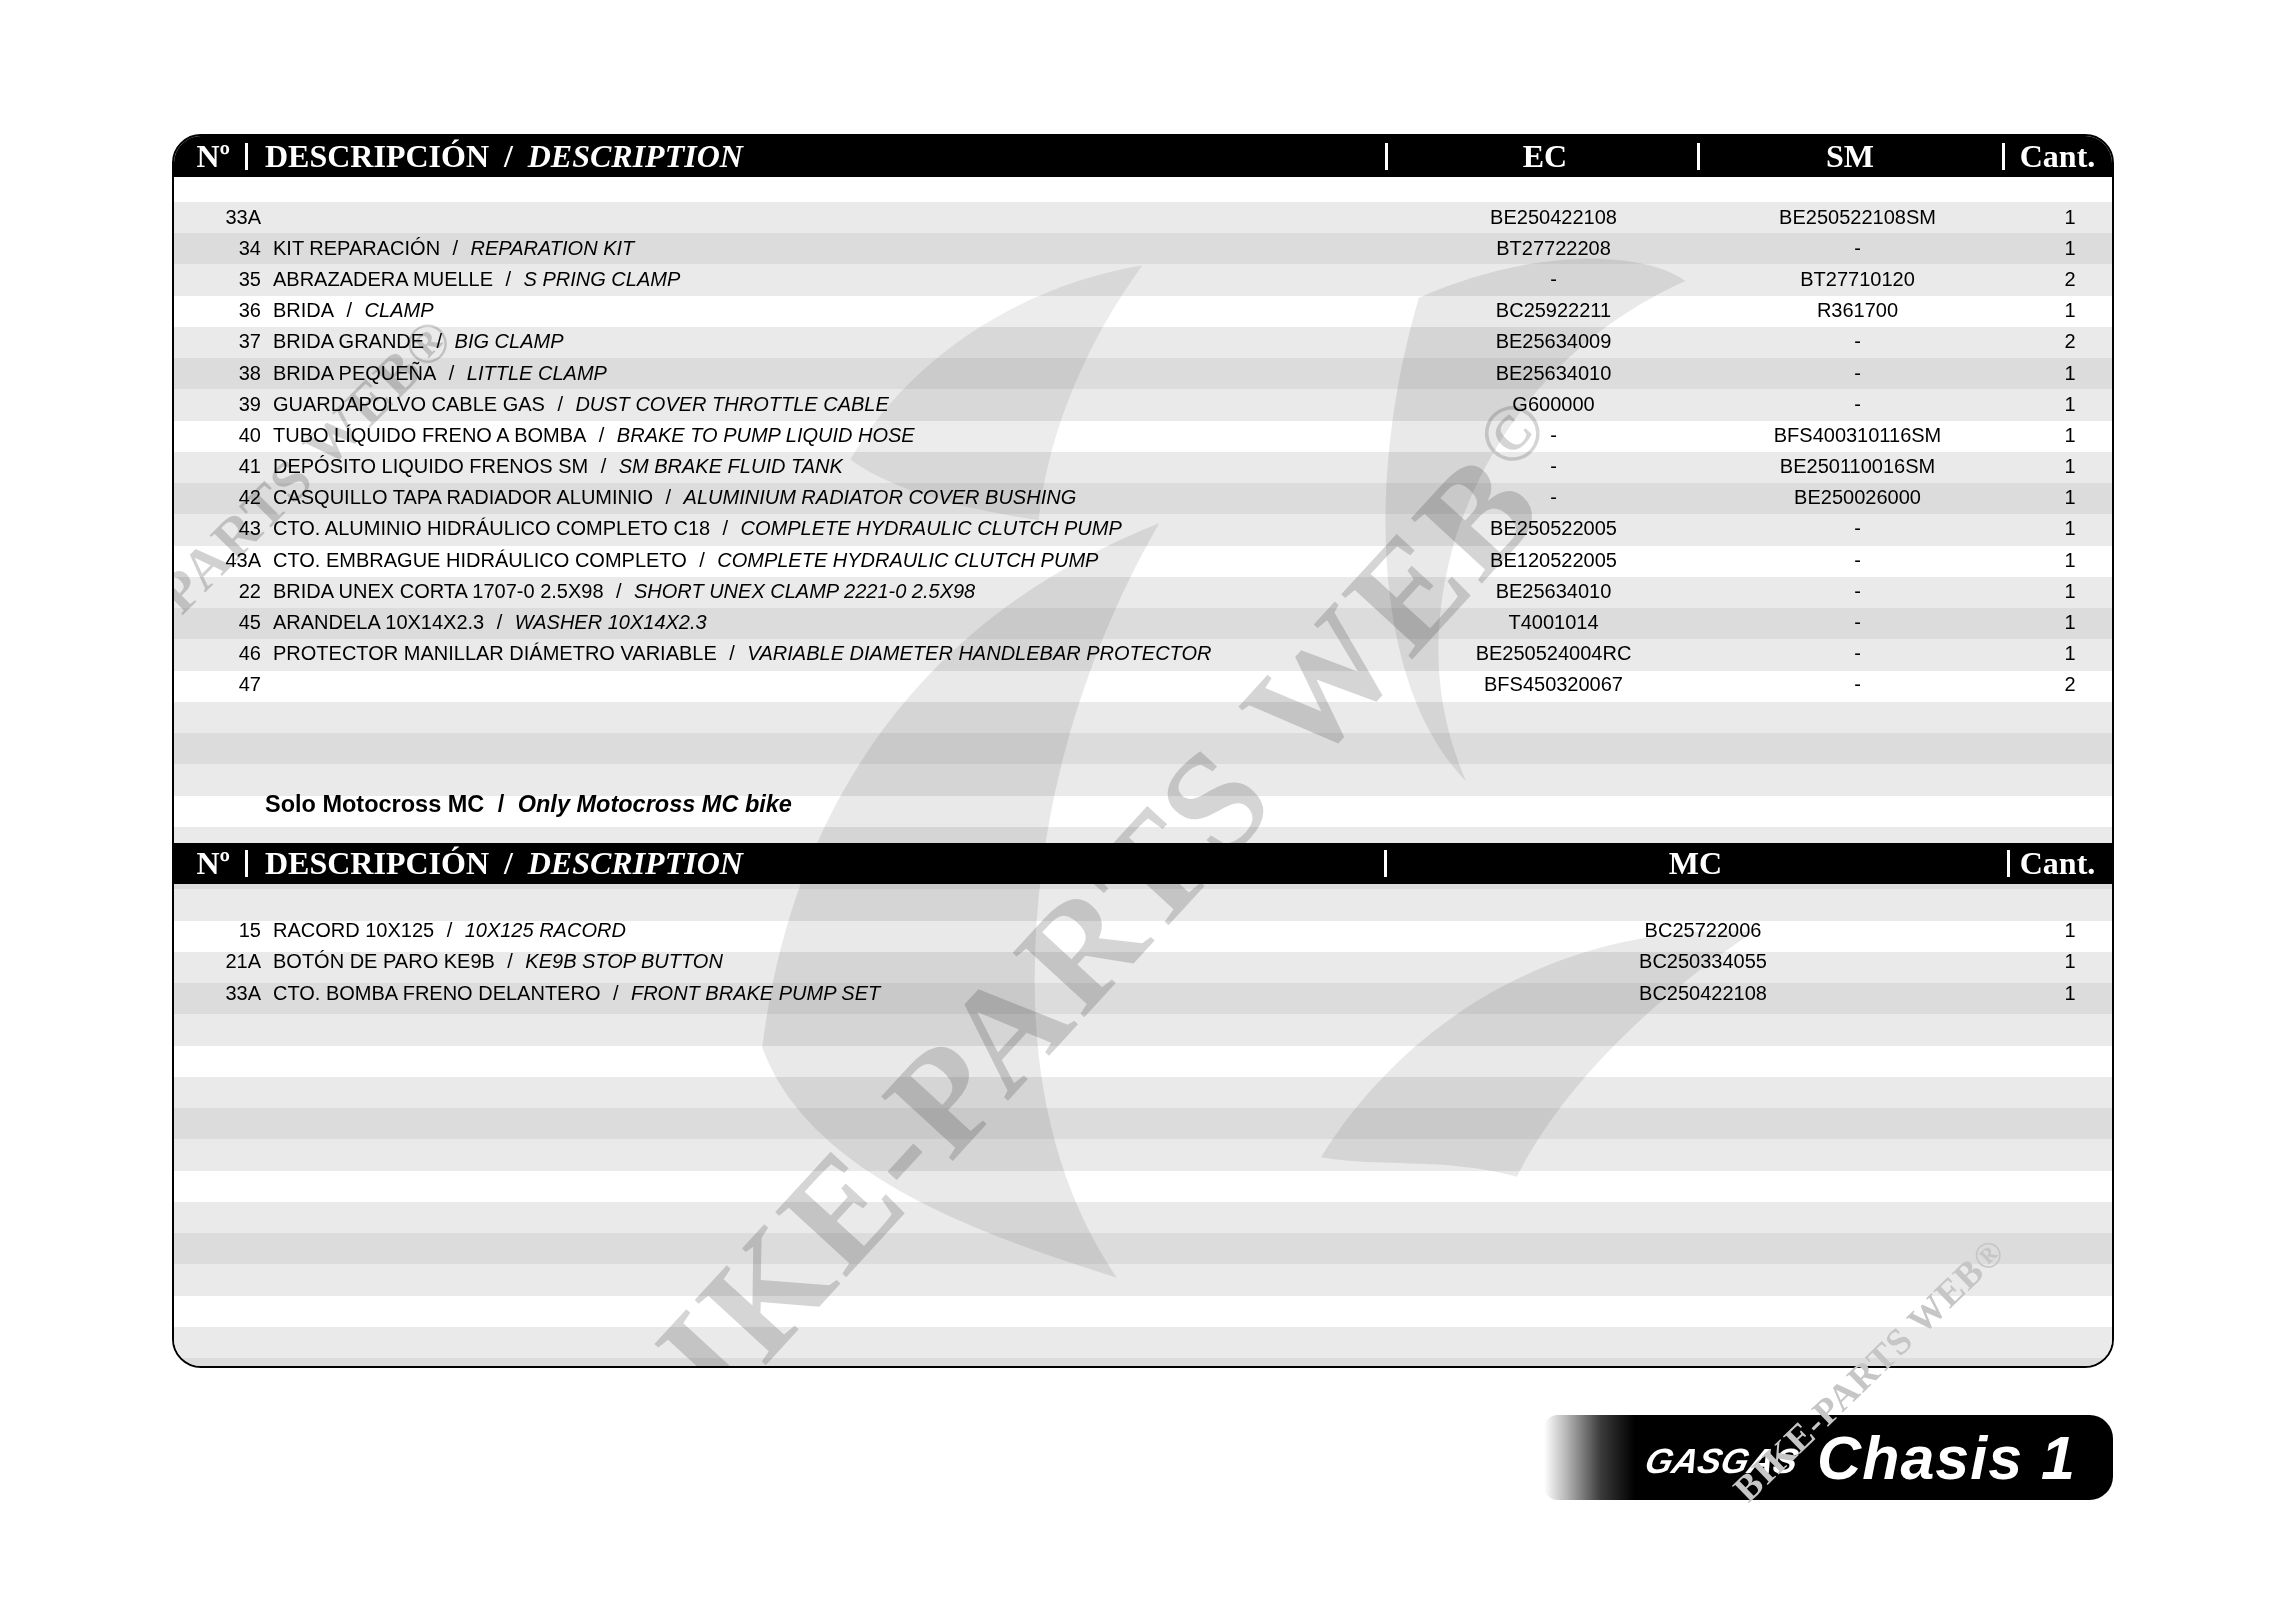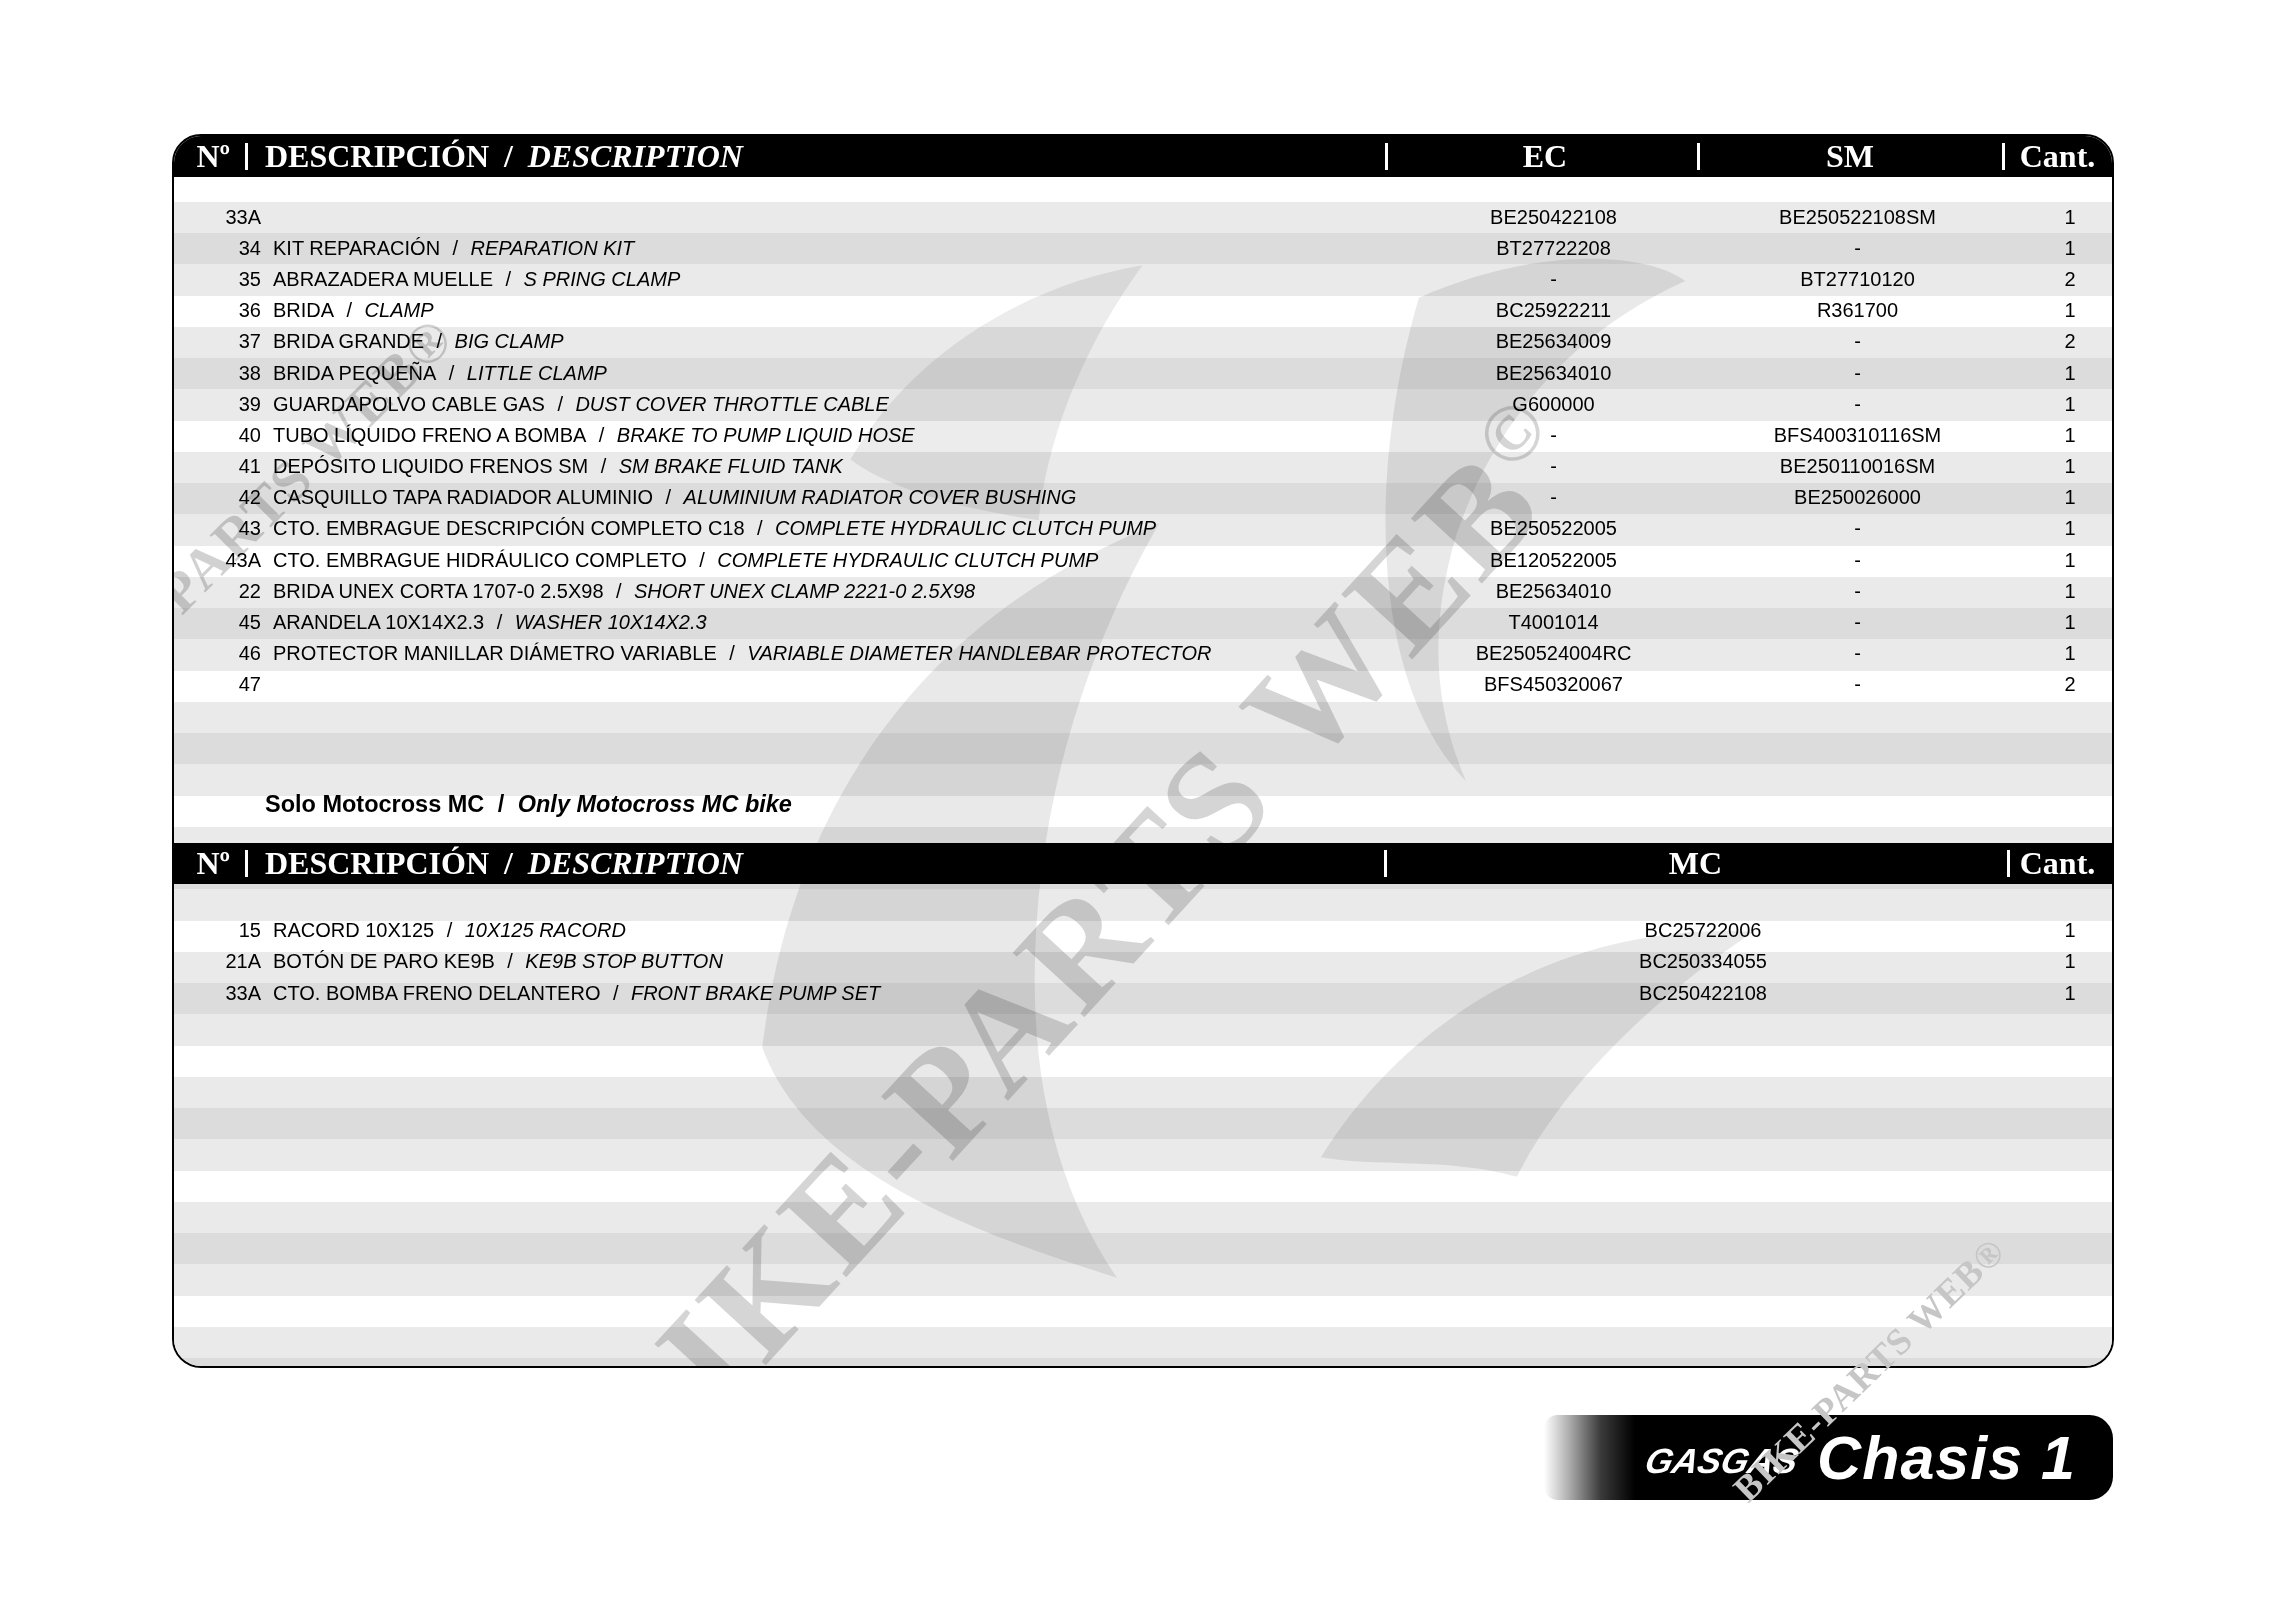--- a/index.html
+++ b/index.html
@@ -179,21 +179,21 @@
       </div>
       <div class="row" style="top: 346px;">
         <span class="c-num">42</span>
         <span class="c-desc"><span>CASQUILLO TAPA RADIADOR ALUMINIO</span><span class="sep"> / </span><em>ALUMINIUM RADIATOR COVER BUSHING</em></span>
         <span class="c-ec">-</span>
         <span class="c-sm">BE250026000</span>
         <span class="c-cant">1</span>
       </div>
       <div class="row" style="top: 377px;">
         <span class="c-num">43</span>
-        <span class="c-desc"><span>CTO. EMBRAGUE DESCRIPCIÓN COMPLETO C18</span><span class="sep"> / </span><em>COMPLETE HYDRAULIC CLUTCH PUMP</em></span>
+        <span class="c-desc"><span>CTO. ALUMINIO HIDRÁULICO COMPLETO C18</span><span class="sep"> / </span><em>COMPLETE HYDRAULIC CLUTCH PUMP</em></span>
         <span class="c-ec">BE250522005</span>
         <span class="c-sm">-</span>
         <span class="c-cant">1</span>
       </div>
       <div class="row" style="top: 409px;">
         <span class="c-num">43A</span>
         <span class="c-desc"><span>CTO. EMBRAGUE HIDRÁULICO COMPLETO</span><span class="sep"> / </span><em>COMPLETE HYDRAULIC CLUTCH PUMP</em></span>
         <span class="c-ec">BE120522005</span>
         <span class="c-sm">-</span>
         <span class="c-cant">1</span>

